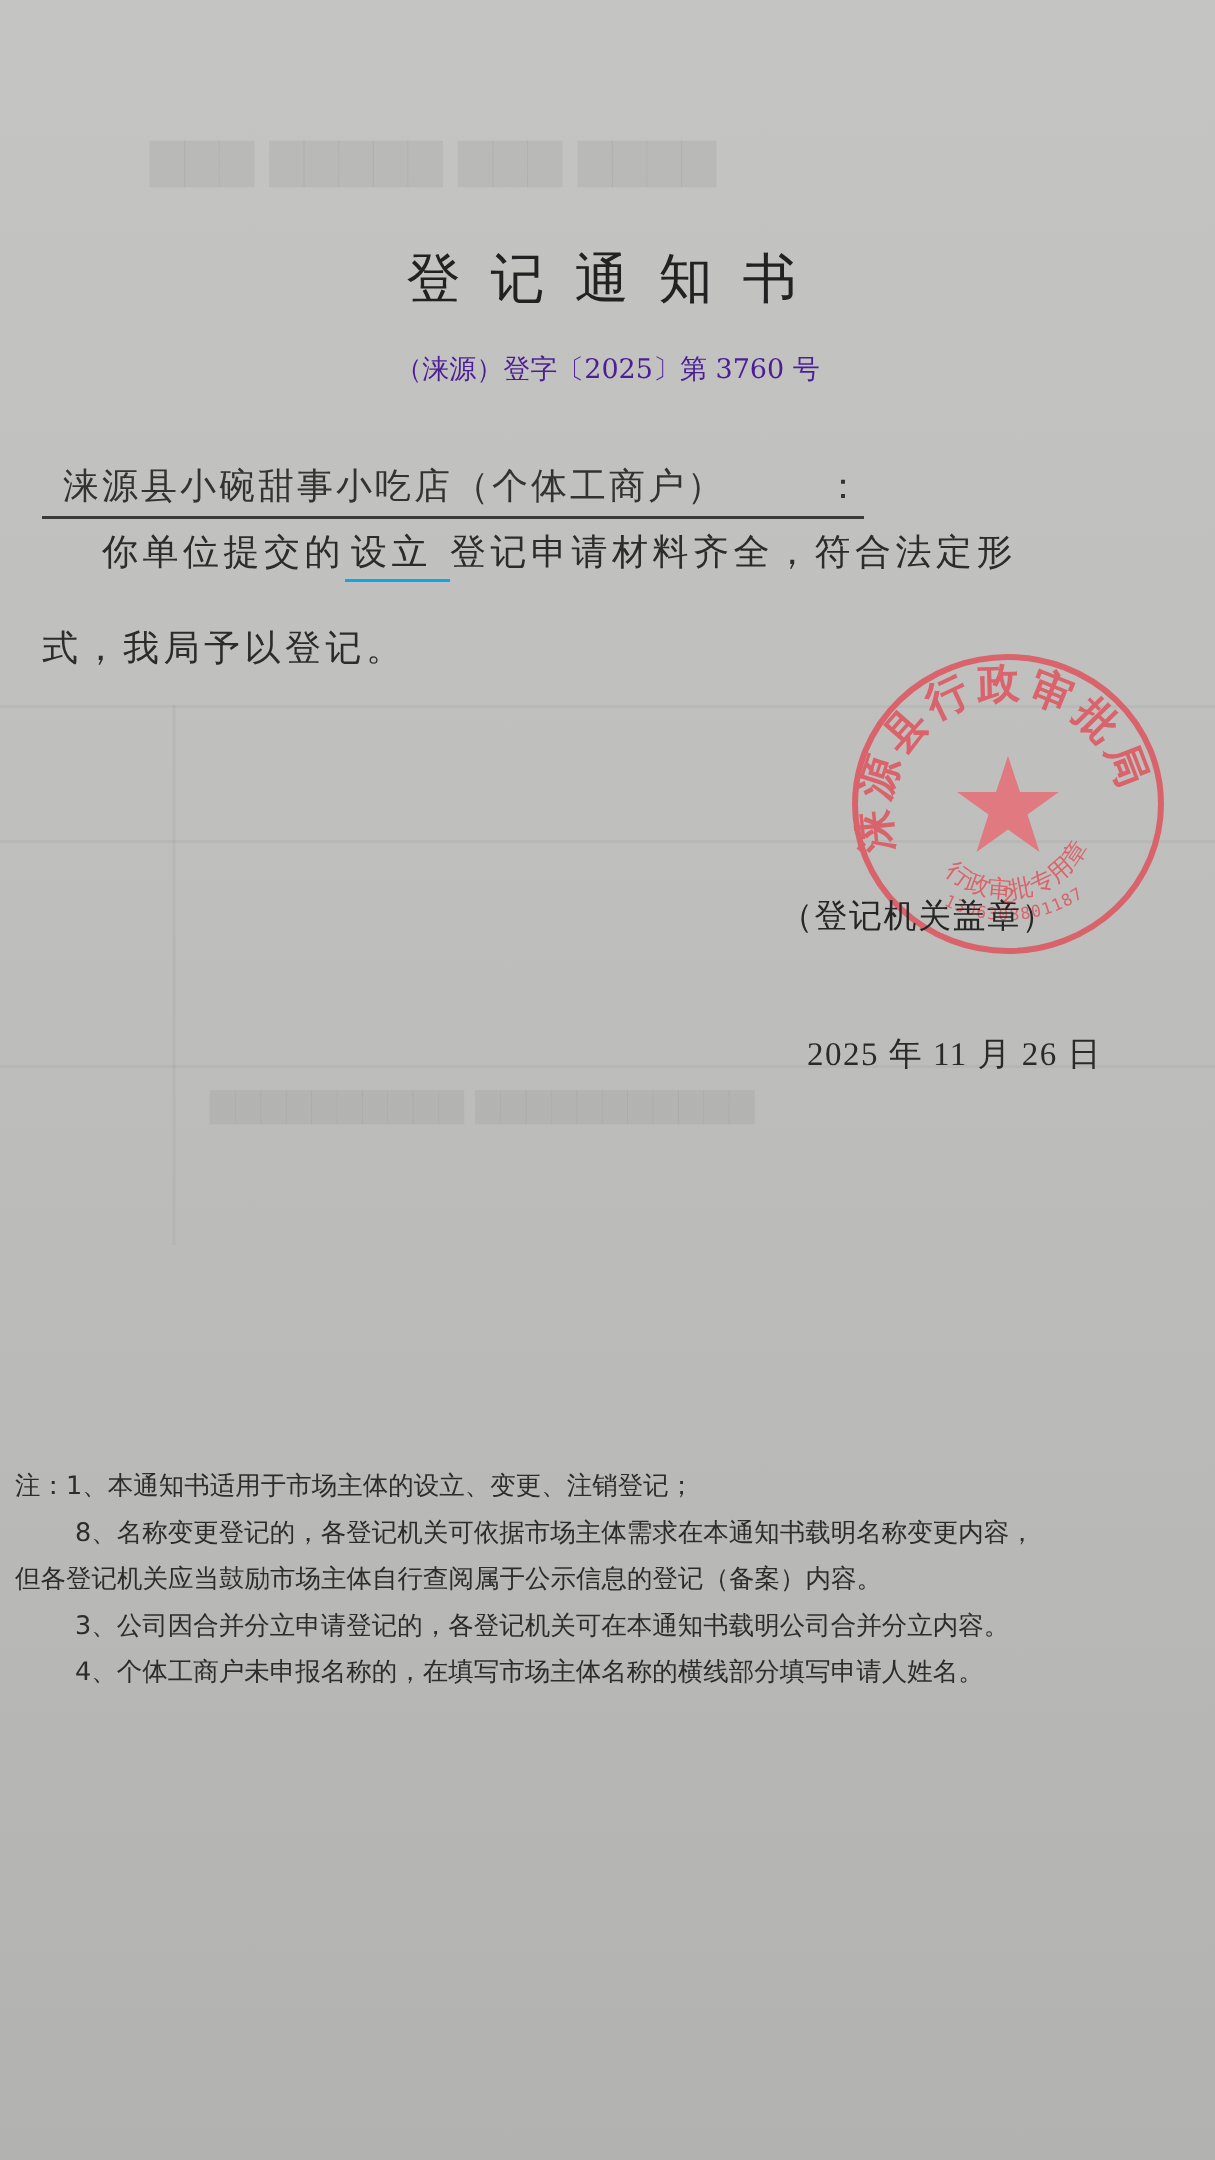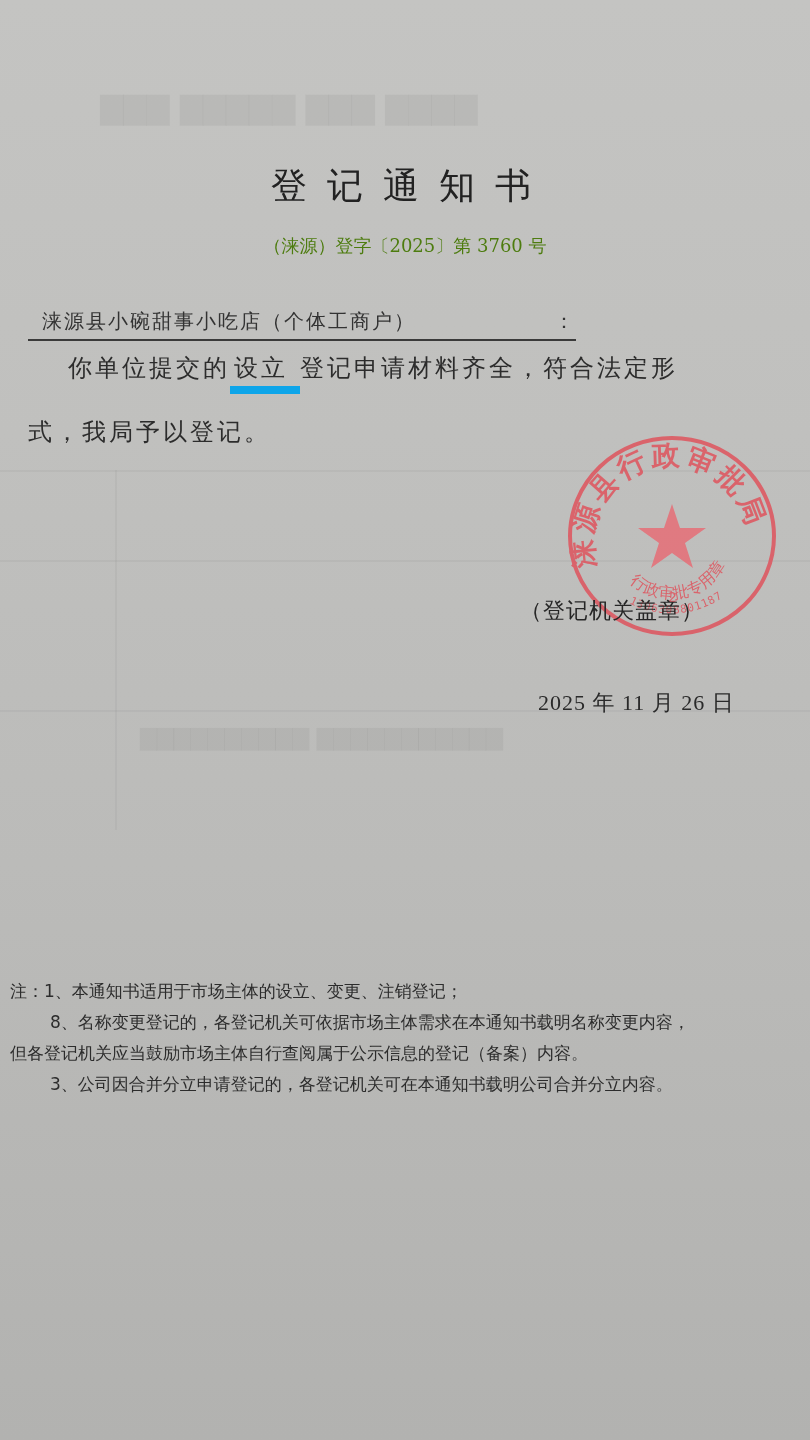--- a/index.html
+++ b/index.html
@@ -16,34 +16,34 @@
       font-family: "DejaVu Sans", sans-serif; font-size: 28px; font-weight: bold;
     }
     .ghost-line { position: absolute; background: rgba(90,90,90,0.06); }
     .title {
       position: absolute; top: 162px; left: 0; width: 810px; text-align: center;
       font-family: "DejaVu Sans", sans-serif; font-size: 36px; letter-spacing: 20px;
       color: #222; padding-left: 12px; box-sizing: border-box;
     }
     .docno {
       position: absolute; top: 234px; left: 0; width: 810px; text-align: center;
-      font-size: 18px; color: #4d7c0f; padding-left: 0px;
+      font-size: 18px; color: #4c1d95; padding-left: 0px;
     }
     .addressee {
       position: absolute; top: 308px; left: 28px; width: 548px;
-      font-size: 20px; color: #333; letter-spacing: 2px;
+      font-size: 24px; color: #333; letter-spacing: 2px;
       border-bottom: 2px solid #3a3a3a; padding-bottom: 4px; padding-left: 14px;
       box-sizing: border-box; display: flex; justify-content: space-between;
       font-family: "DejaVu Sans", sans-serif; font-weight: 300;
     }
     .body-line {
       position: absolute; font-size: 24px; color: #2c2c2c; letter-spacing: 3px;
       font-family: "DejaVu Sans", sans-serif;
     }
-    .fill { display: inline-block; border-bottom: 8px solid #0ea5e9; padding: 0 12px 2px 4px; }
+    .fill { display: inline-block; border-bottom: 2px solid #0ea5e9; padding: 0 12px 2px 4px; }
     .sealnote {
       position: absolute; top: 596px; left: 520px; font-size: 22px; color: #262626;
       font-family: "DejaVu Sans", sans-serif; z-index: 3; letter-spacing: 1px;
     }
     .date {
       position: absolute; top: 688px; left: 538px; font-size: 22px; color: #2a2a2a;
       font-family: "Liberation Serif", serif; letter-spacing: 1px;
     }
     .stamp { position: absolute; left: 560px; top: 432px; width: 222px; height: 210px; z-index: 2; opacity: 0.82; }
     .notes {
@@ -100,14 +100,15 @@
   </svg>
 
   <div class="sealnote">（登记机关盖章）</div>
   <div class="date">2025 年 11 月 26 日</div>
 
   <div class="notes">
     <div>注：1、本通知书适用于市场主体的设立、变更、注销登记；</div>
     <div class="indent">8、名称变更登记的，各登记机关可依据市场主体需求在本通知书载明名称变更内容，</div>
     <div>但各登记机关应当鼓励市场主体自行查阅属于公示信息的登记（备案）内容。</div>
     <div class="indent">3、公司因合并分立申请登记的，各登记机关可在本通知书载明公司合并分立内容。</div>
+    <div class="indent">4、个体工商户未申报名称的，在填写市场主体名称的横线部分填写申请人姓名。</div>
   </div>
 </div>
 
 </body></html>

